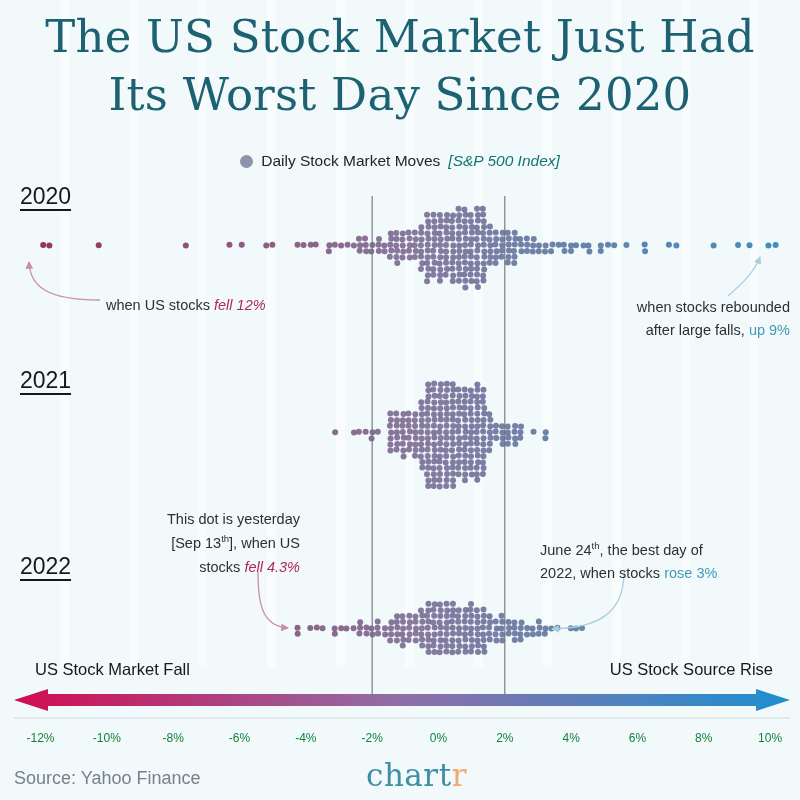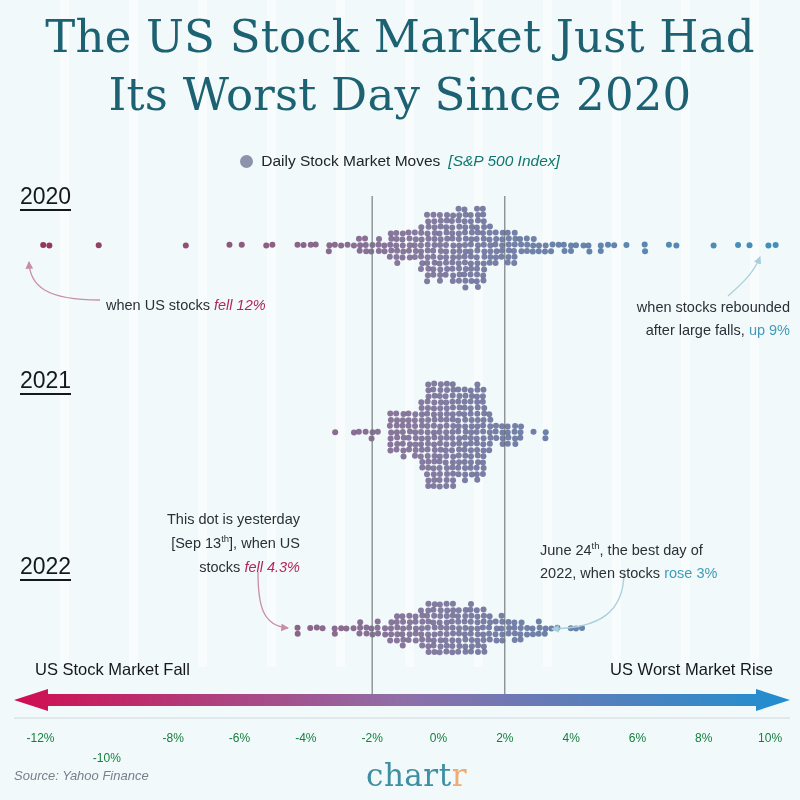--- a/index.html
+++ b/index.html
@@ -68,21 +68,21 @@
   .band-label{position:absolute;z-index:3;font-size:16.5px;color:#16191c;top:660px;}
   #label-fall{left:35px;}
   #label-rise{right:27px;}
 
   
   .tick{position:absolute;z-index:3;font-size:12px;color:#15803d;
     top:731px;transform:translateX(-50%);white-space:nowrap;}
 
   
   .source{position:absolute;left:14px;top:768px;z-index:3;
-    font-size:13px;color:#77818a;font-style:italic;}
+    font-size:18px;color:#77818a;}
   .logo{position:absolute;left:0;right:0;top:757px;z-index:3;
     text-align:center;font-family:"DejaVu Serif", serif;
     font-size:31px;color:#3f8fa3;letter-spacing:.5px;padding-left:33px;}
   .logo .r{color:#efab72;}
 </style>
 </head>
 <body>
 
 <div id="stage">
 
@@ -841,25 +841,25 @@
       <div><span>[Sep 13</span><sup>th</sup><span>], when US</span></div>
       <div><span>stocks </span><span class="hl-fall">fell 4.3%</span></div>
     </div>
 
     <div class="anno" id="anno-june24">
       <div><span>June 24</span><sup>th</sup><span>, the best day of</span></div>
       <div><span>2022, when stocks </span><span class="hl-rise">rose 3%</span></div>
     </div>
 
     <div class="band-label" id="label-fall">US Stock Market Fall</div>
-    <div class="band-label" id="label-rise">US Worst Market Rise</div>
+    <div class="band-label" id="label-rise">US Stock Source Rise</div>
 
     <div id="ticks">
         <div class="tick" style="left: 40.5299px;">-12%</div>
-        <div class="tick" style="left: 106.855px; margin-top: 20px;">-10%</div>
+        <div class="tick" style="left: 106.855px;">-10%</div>
         <div class="tick" style="left: 173.179px;">-8%</div>
         <div class="tick" style="left: 239.504px;">-6%</div>
         <div class="tick" style="left: 305.829px;">-4%</div>
         <div class="tick" style="left: 372.154px;">-2%</div>
         <div class="tick" style="left: 438.479px;">0%</div>
         <div class="tick" style="left: 504.803px;">2%</div>
         <div class="tick" style="left: 571.128px;">4%</div>
         <div class="tick" style="left: 637.453px;">6%</div>
         <div class="tick" style="left: 703.778px;">8%</div>
         <div class="tick" style="left: 770.103px;">10%</div>

